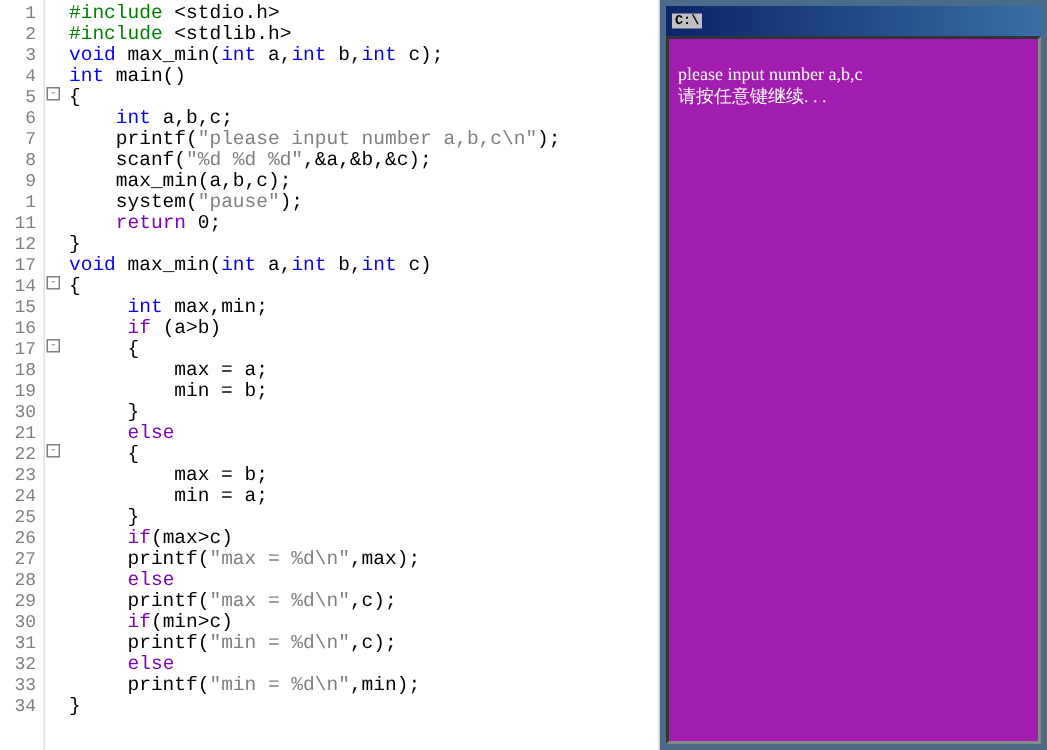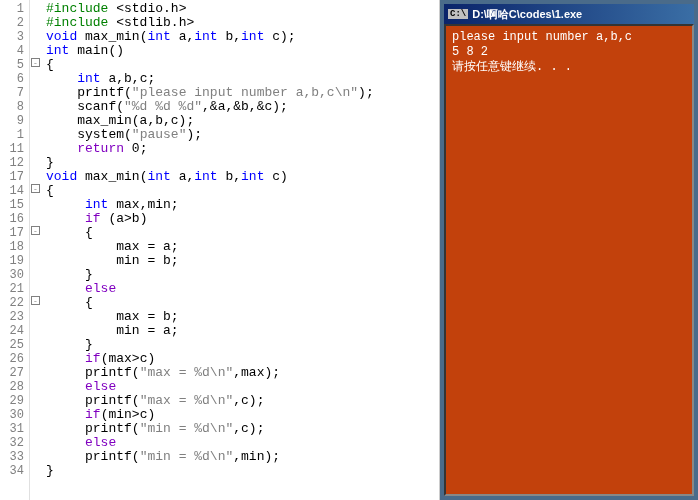--- a/index.html
+++ b/index.html
@@ -82,25 +82,25 @@
     }
     .titlebar .cmd-icon {
       background: #c0c0c0;
       color: black;
       padding: 0 2px;
       margin-right: 4px;
       font-size: 9px;
       font-family: "Courier New", monospace;
     }
     .console {
-      background: #c2410c;
+      background: #a21caf;
       color: white;
       flex: 1;
-      padding: 4px 6px;
-      font-family: Liberation Mono, monospace;
+      padding: 16px 6px;
+      font-family: Liberation Serif, serif;
       font-size: 12px;
       line-height: 15px;
       border: 2px inset #888;
     }
     .console .crow { white-space: pre; }
   </style>
 </head>
 <body>
 
 <div class="editor">
@@ -183,20 +183,18 @@
       <div class="fr"></div>
       <div class="fr"></div>
       <div class="fr"></div>
     </div>
   <div class="code" id="code"><div class="row"><span class="kw-green">#include </span><span>&lt;stdio.h&gt;</span></div><div class="row"><span class="kw-green">#include </span><span>&lt;stdlib.h&gt;</span></div><div class="row"><span class="kw-blue">void</span><span> max_min(</span><span class="kw-blue">int</span><span> a,</span><span class="kw-blue">int</span><span> b,</span><span class="kw-blue">int</span><span> c);</span></div><div class="row"><span class="kw-blue">int</span><span> main()</span></div><div class="row"><span>{</span></div><div class="row"><span>    </span><span class="kw-blue">int</span><span> a,b,c;</span></div><div class="row"><span>    printf(</span><span class="str">"please input number a,b,c\n"</span><span>);</span></div><div class="row"><span>    scanf(</span><span class="str">"%d %d %d"</span><span>,&amp;a,&amp;b,&amp;c);</span></div><div class="row"><span>    max_min(a,b,c);</span></div><div class="row"><span>    system(</span><span class="str">"pause"</span><span>);</span></div><div class="row"><span>    </span><span class="kw-purple">return</span><span> 0;</span></div><div class="row"><span>}</span></div><div class="row"><span class="kw-blue">void</span><span> max_min(</span><span class="kw-blue">int</span><span> a,</span><span class="kw-blue">int</span><span> b,</span><span class="kw-blue">int</span><span> c)</span></div><div class="row"><span>{</span></div><div class="row"><span>     </span><span class="kw-blue">int</span><span> max,min;</span></div><div class="row"><span>     </span><span class="kw-purple">if</span><span> (a&gt;b)</span></div><div class="row"><span>     {</span></div><div class="row"><span>         max = a;</span></div><div class="row"><span>         min = b;</span></div><div class="row"><span>     }</span></div><div class="row"><span>     </span><span class="kw-purple">else</span></div><div class="row"><span>     {</span></div><div class="row"><span>         max = b;</span></div><div class="row"><span>         min = a;</span></div><div class="row"><span>     }</span></div><div class="row"><span>     </span><span class="kw-purple">if</span><span>(max&gt;c)</span></div><div class="row"><span>     printf(</span><span class="str">"max = %d\n"</span><span>,max);</span></div><div class="row"><span>     </span><span class="kw-purple">else</span></div><div class="row"><span>     printf(</span><span class="str">"max = %d\n"</span><span>,c);</span></div><div class="row"><span>     </span><span class="kw-purple">if</span><span>(min&gt;c)</span></div><div class="row"><span>     printf(</span><span class="str">"min = %d\n"</span><span>,c);</span></div><div class="row"><span>     </span><span class="kw-purple">else</span></div><div class="row"><span>     printf(</span><span class="str">"min = %d\n"</span><span>,min);</span></div><div class="row"><span>}</span></div></div>
 </div>
 
 <div class="console-wrap">
   <div class="titlebar">
     <span class="cmd-icon">C:\</span>
-    <span>D:\啊哈C\codes\1.exe</span>
   </div>
   <div class="console" id="console">
       <div class="crow">please input number a,b,c</div>
-      <div class="crow">5 8 2</div>
       <div class="crow">请按任意键继续. . .</div>
     </div>
 </div>
 
 </body></html>

